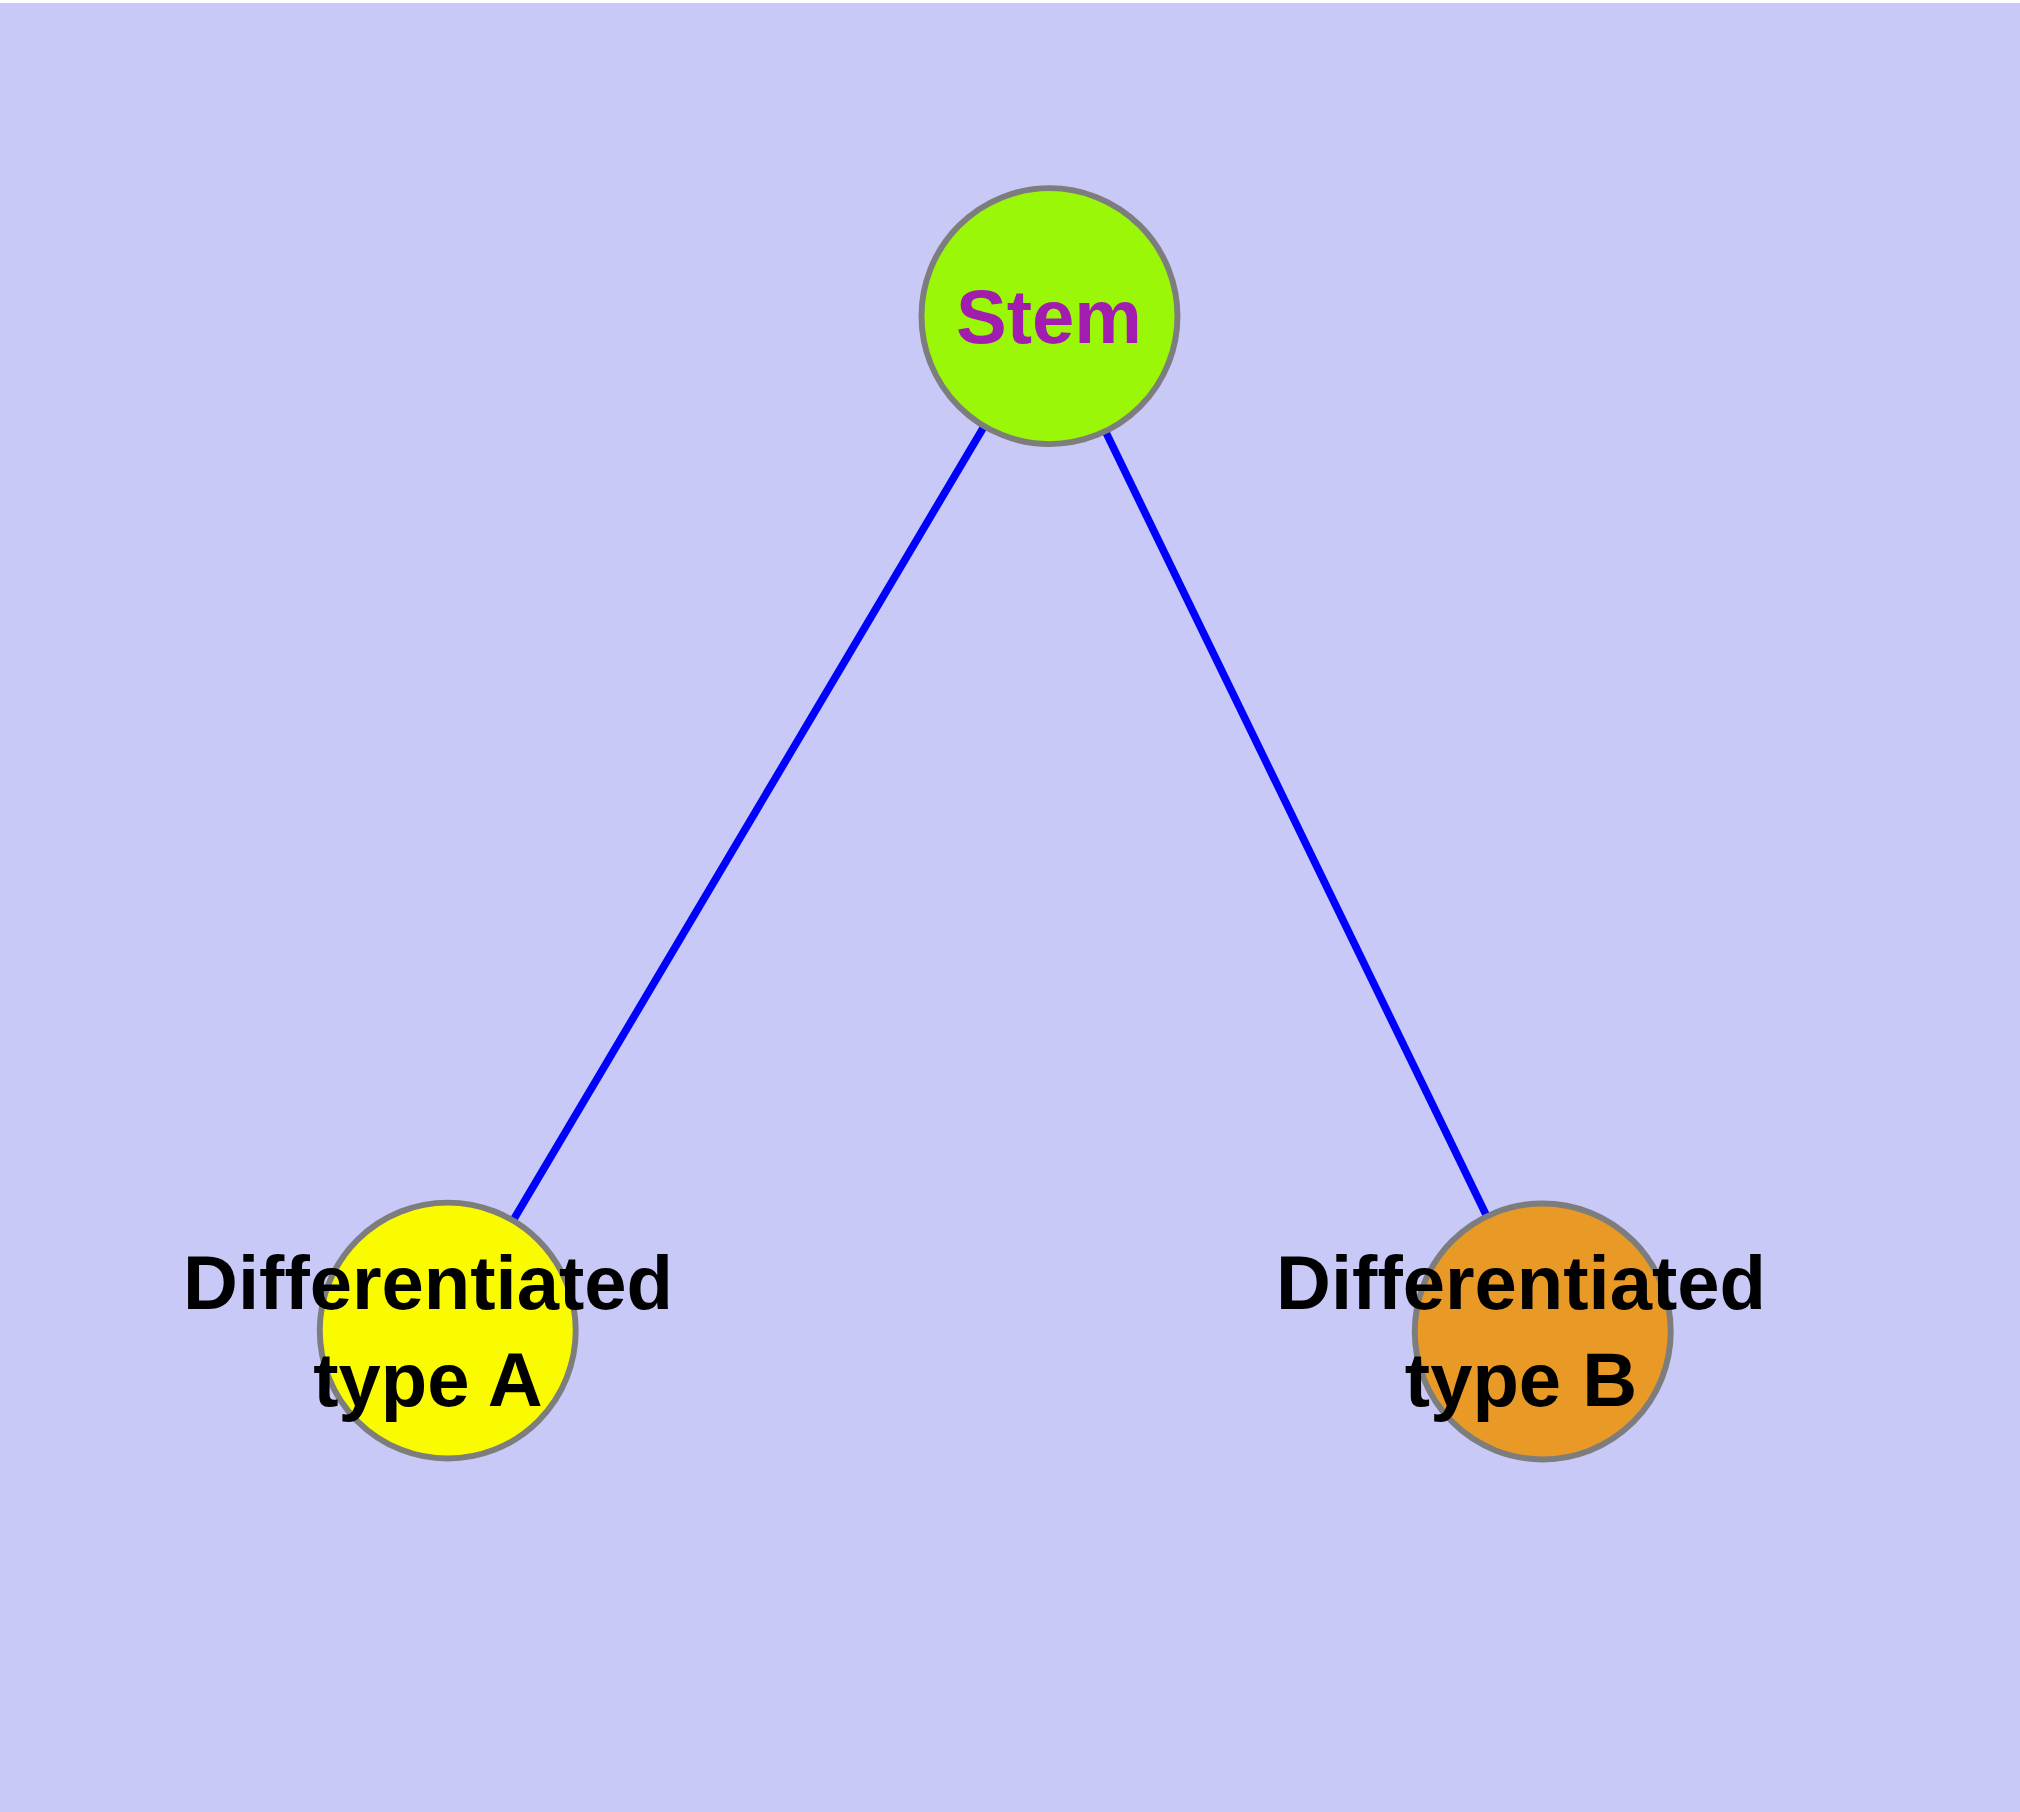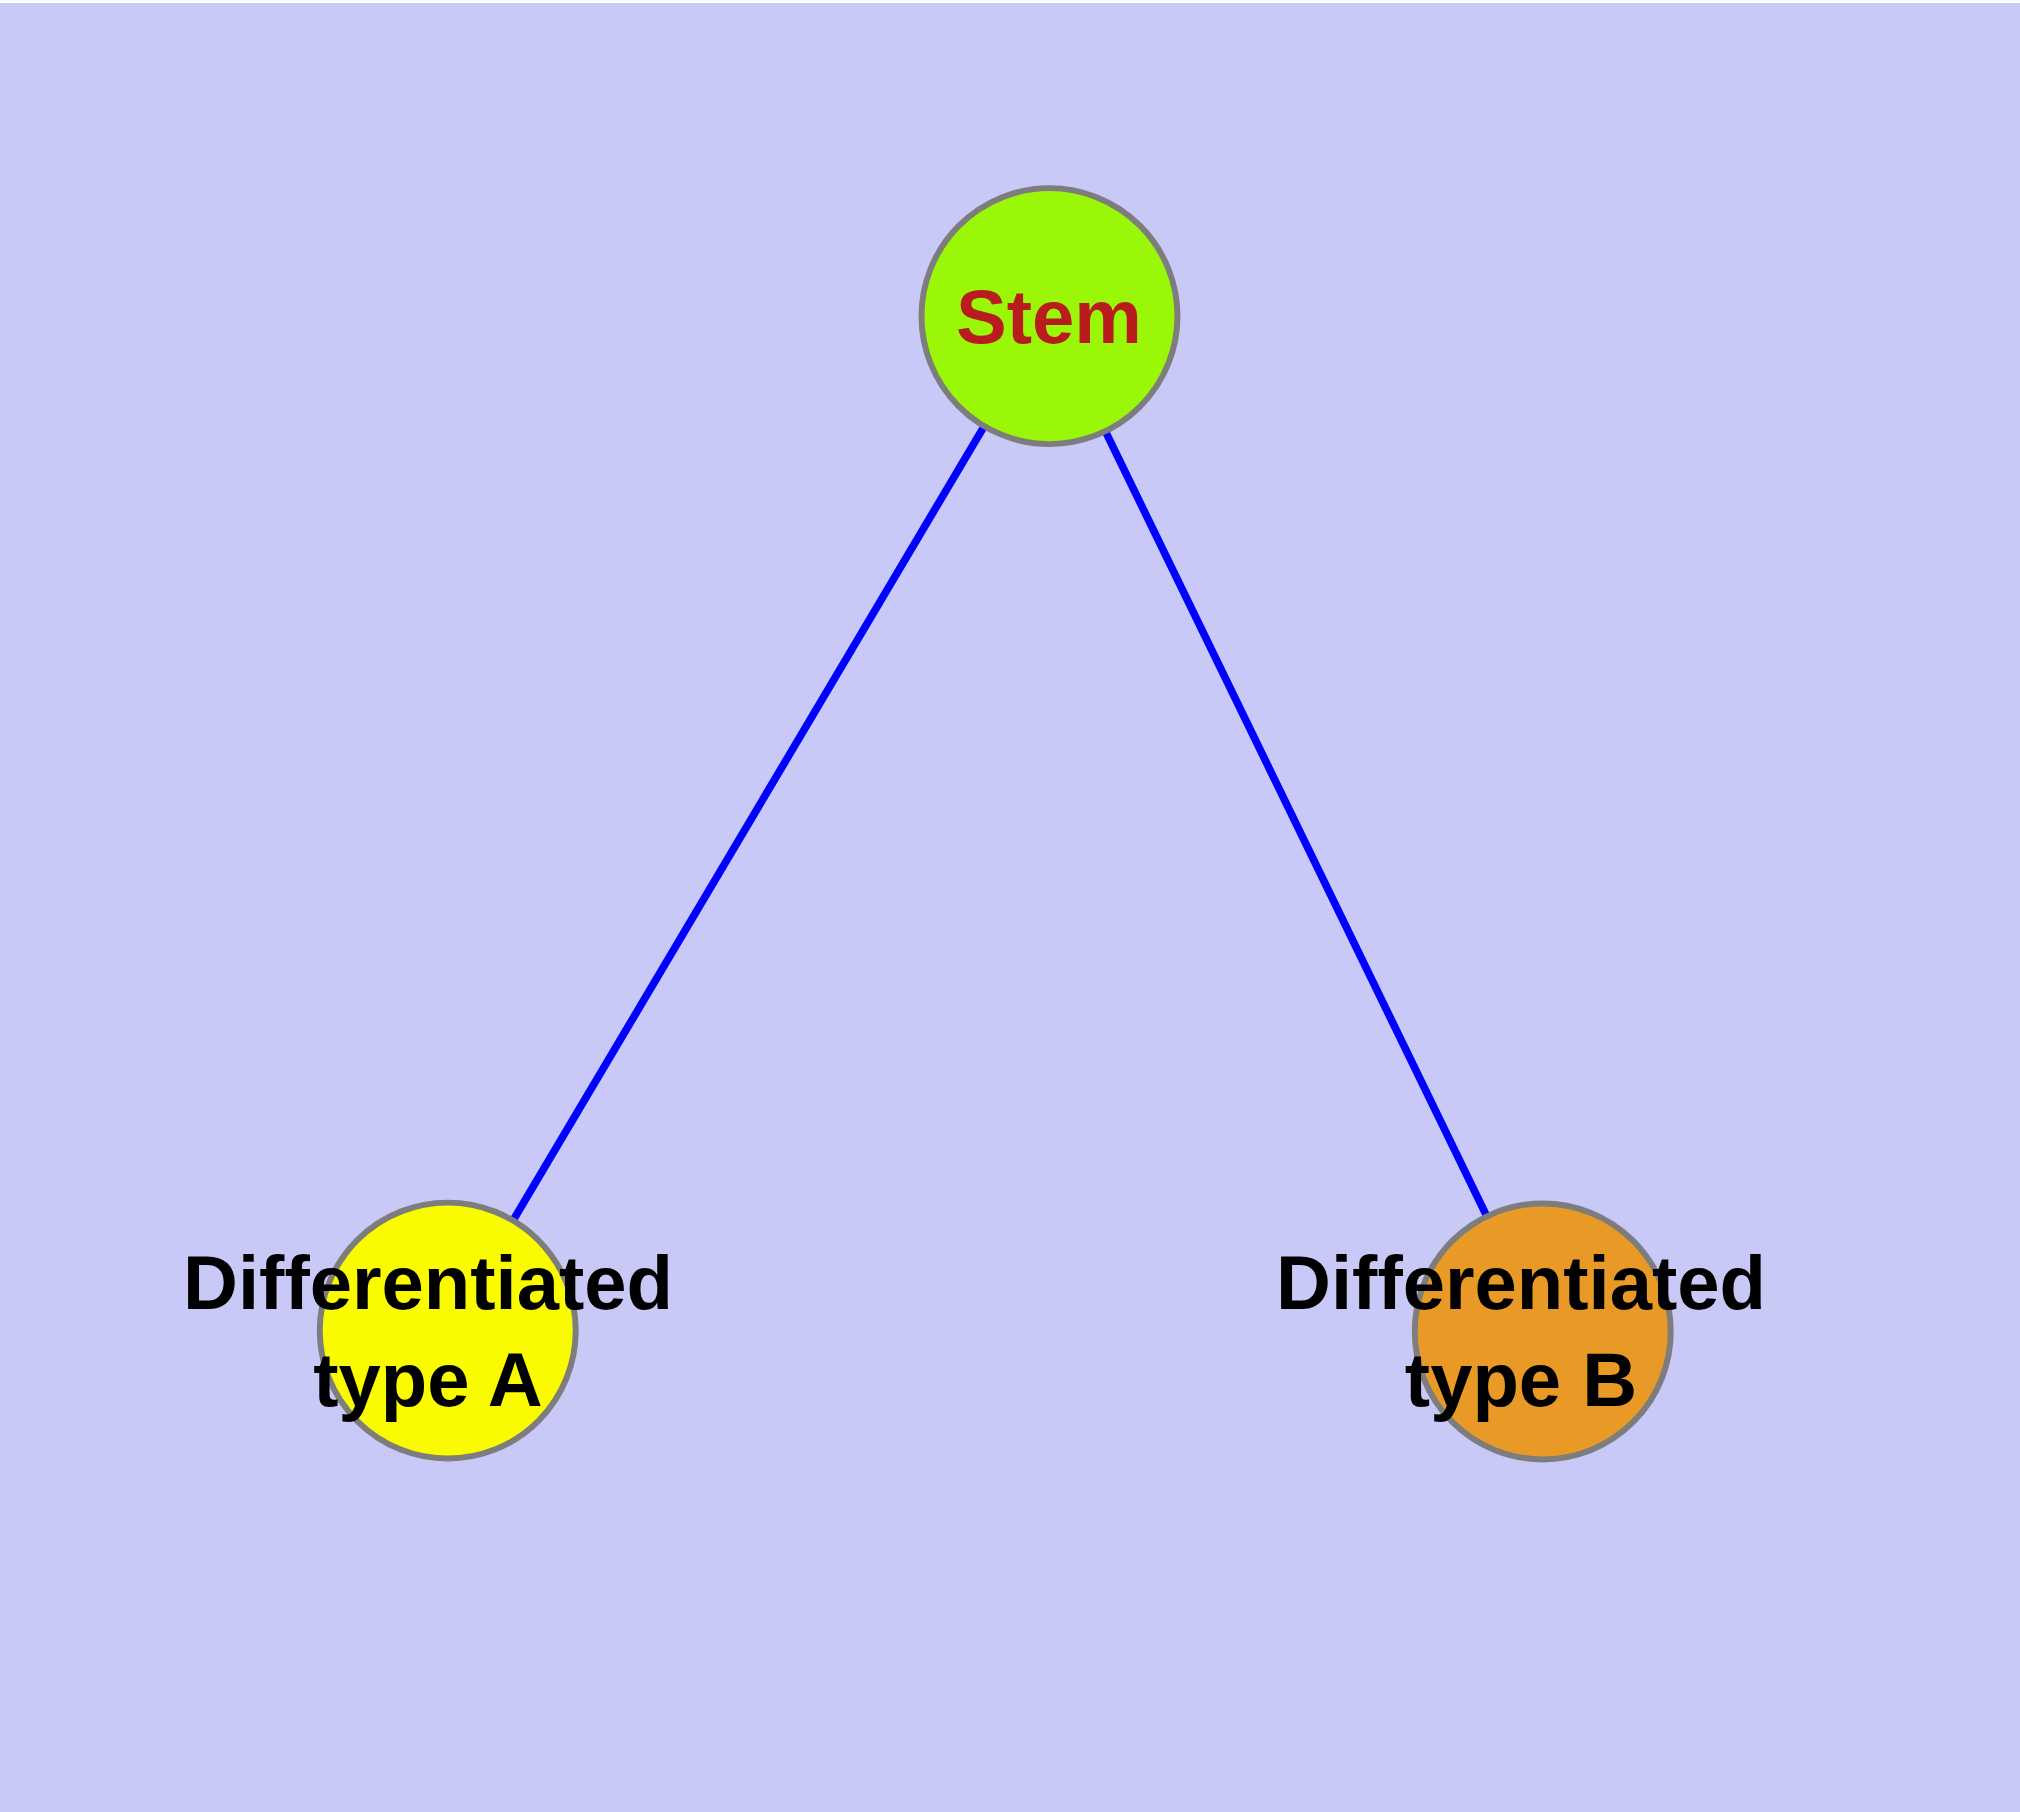--- a/index.html
+++ b/index.html
@@ -45,21 +45,21 @@
 <div class="canvas" style="background: rgb(201, 201, 248);">
 
   <svg class="graph-svg" viewBox="0 0 2384 2138">
     <line stroke-linecap="butt" x1="1238" y1="373" x2="528" y2="1570" stroke="#0000FF" stroke-width="9"></line>
     <line stroke-linecap="butt" x1="1238" y1="373" x2="1820" y2="1571" stroke="#0000FF" stroke-width="9"></line>
     <circle cx="1238" cy="373" r="151" fill="#9AF708" stroke="#7D7D7D" stroke-width="7"></circle>
     <circle cx="528" cy="1570" r="151" fill="#FBFB00" stroke="#7D7D7D" stroke-width="7"></circle>
     <circle cx="1820" cy="1571" r="151" fill="#E99A26" stroke="#7D7D7D" stroke-width="7"></circle>
   </svg>
 
-  <div class="node-label" style="left: 1049px; top: 316px; color: #b91c1c;">Stem</div>
+  <div class="node-label" style="left: 1049px; top: 316px; color: #a21caf;">Stem</div>
 
   <div class="node-label" style="left: 428px; top: 1331px; color: rgb(0, 0, 0);">Differentiated
 type A</div>
 
   <div class="node-label" style="left: 1521px; top: 1331px; color: rgb(0, 0, 0);">Differentiated
 type B</div>
 
   <div class="hairline-top" style="background: rgb(253, 253, 255);"></div>
 
 </div>

